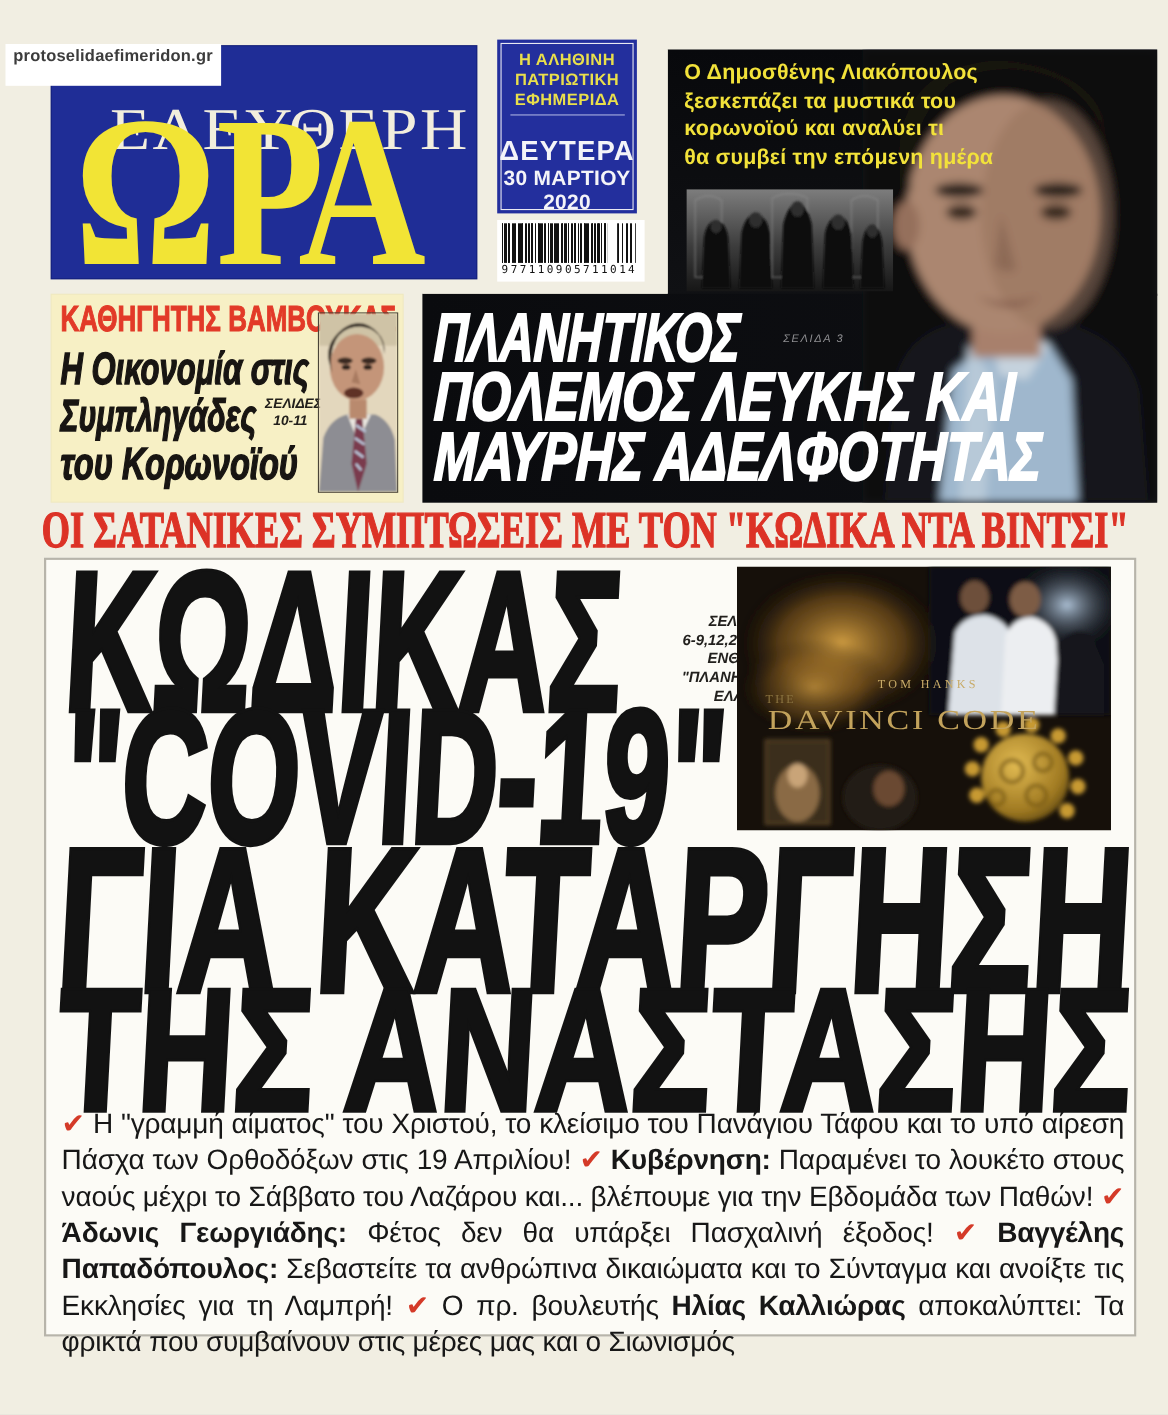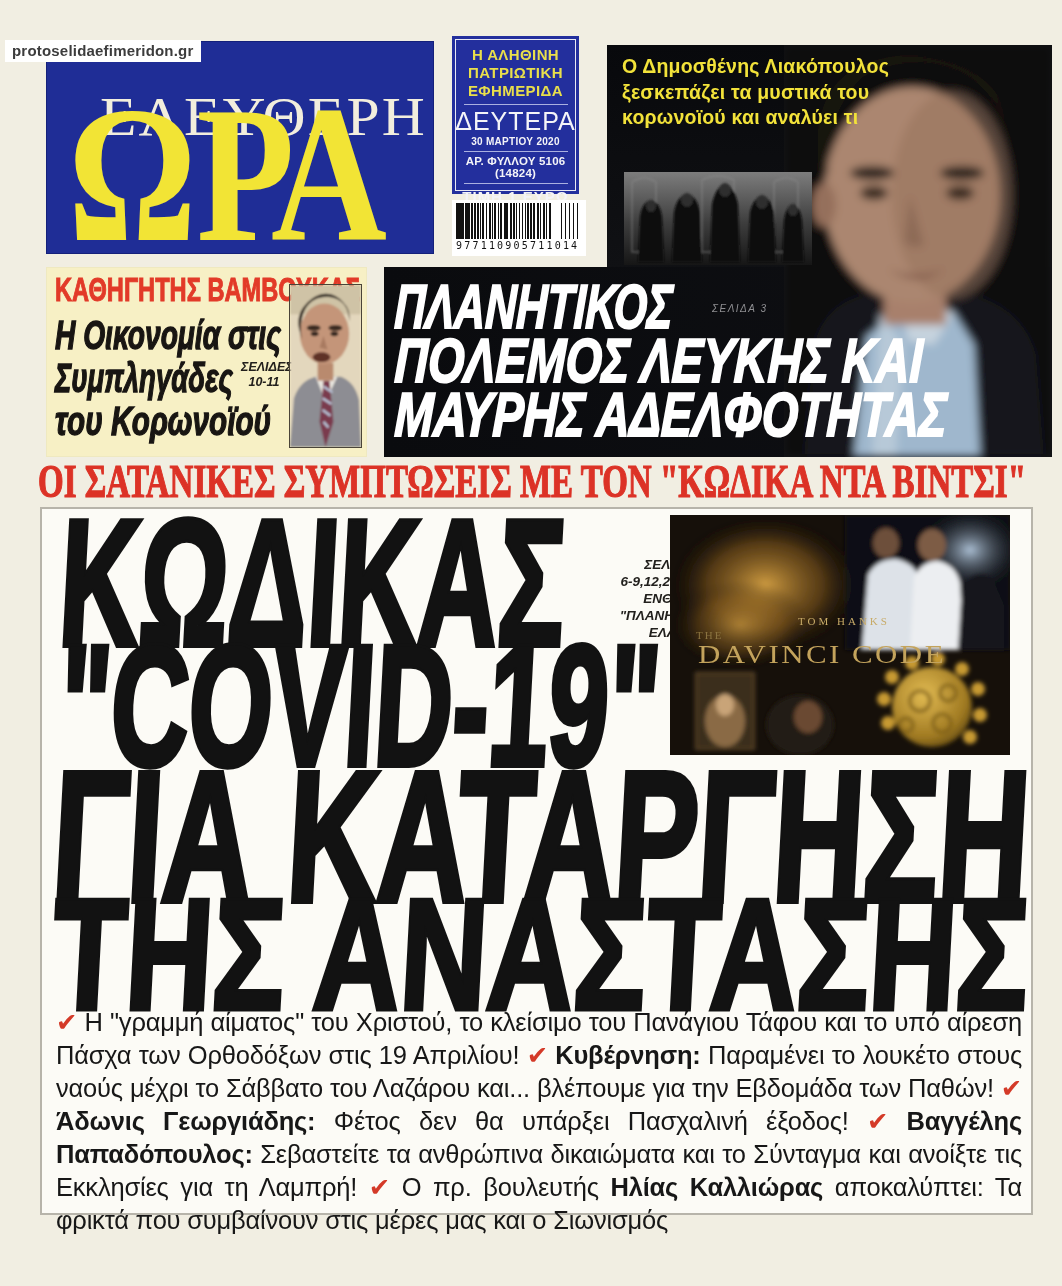--- a/index.html
+++ b/index.html
@@ -4,33 +4,33 @@
 <style>
   html,body{margin:0;padding:0;}
   body{background:#d8d4c8;font-family:"Liberation Sans","DejaVu Sans",sans-serif;}
   #stage{position:relative;width:1062px;height:1286px;background:#f1eee2;overflow:hidden;margin:0 auto;}
   #stage *{box-sizing:border-box;}
   svg text{font-family:"Liberation Sans","DejaVu Sans",sans-serif;}
   svg text.serif{font-family:"Liberation Serif","DejaVu Serif",serif;}
 
   
   .watermark{position:absolute;left:5px;top:40px;z-index:40;background:#ffffff;color:#3c3c3c;
-    font-size:15px;font-weight:bold;padding:2px 7px 3px 7px;letter-spacing:.2px;}
+    font-size:15px;font-weight:bold;padding:2px 7px 19px 7px;letter-spacing:.2px;}
 
   
   .masthead{position:absolute;left:47px;top:42px;width:386px;height:211px;background:#1f2d96;z-index:20;
     box-shadow:0 0 0 1px #14207a;}
   
   .infobox{position:absolute;left:452px;top:36px;width:127px;height:158px;background:#232f9d;z-index:20;padding:3px;}
   .infobox-inner{width:100%;height:100%;border:1px solid #e8e8f2;display:flex;flex-direction:column;
     align-items:center;justify-content:flex-start;padding-top:6px;color:#f4f4f8;text-align:center;}
   .tagline{color:#e9df4b;font-weight:bold;font-size:15px;line-height:18px;letter-spacing:.4px;}
   .ib-div{width:104px;border-top:1px solid #aab0e0;margin:4px 0 3px 0;}
-  .ib-day{font-size:25px;font-weight:normal;letter-spacing:1px;line-height:26px;}
-  .ib-date{font-size:10px;font-weight:bold;letter-spacing:.3px;margin-top:2px;}
+  .ib-day{font-size:25px;font-weight:bold;letter-spacing:1px;line-height:26px;margin-top:16px;}
+  .ib-date{font-size:19px;font-weight:bold;letter-spacing:.3px;margin-top:2px;}
   .ib-issue{font-size:11.5px;font-weight:bold;letter-spacing:.2px;}
   .ib-price{font-size:15px;font-weight:bold;letter-spacing:1px;margin-top:1px;}
 
   
   .barcode{position:absolute;left:452px;top:200px;width:134px;height:56px;background:#fff;z-index:20;padding:3px 4px 0 4px;}
   .bars-row{display:flex;gap:9px;height:36px;}
   .bars-main{width:96px;height:36px;background-color:#fff;
     background-image:repeating-linear-gradient(90deg,#111 0 1.5px,transparent 1.5px 3px),
       repeating-linear-gradient(90deg,#111 0 1px,transparent 1px 5.5px),
       repeating-linear-gradient(90deg,transparent 0 2.5px,#111 2.5px 3.5px,transparent 3.5px 8px);}
@@ -108,20 +108,21 @@
         <path d="M126 150 L120 196 Q128 206 140 200 Z" fill="#8d6a56"></path>
         <path d="M104 224 Q132 236 160 224 Q134 244 104 224 Z" fill="#7c5244"></path>
         <ellipse cx="40" cy="160" rx="12" ry="22" fill="#95705c"></ellipse>
       </g>
     </svg>
 
     <div class="teaser">
       <div>Ο Δημοσθένης Λιακόπουλος</div>
       <div>ξεσκεπάζει τα μυστικά του</div>
       <div>κορωνοϊού και αναλύει τι</div>
+      <div>θα συμβεί την επόμενη ημέρα</div>
     </div>
 
     <svg class="hooded" viewBox="0 0 188 93" preserveAspectRatio="none">
       <defs>
         <linearGradient id="hbg" x1="0" y1="0" x2="0" y2="1">
           <stop offset="0" stop-color="#7d7d7d"></stop>
             <stop offset="0.55" stop-color="#3d3d3d"></stop>
             <stop offset="1" stop-color="#161616"></stop>
         </linearGradient>
         <filter id="blur1">

